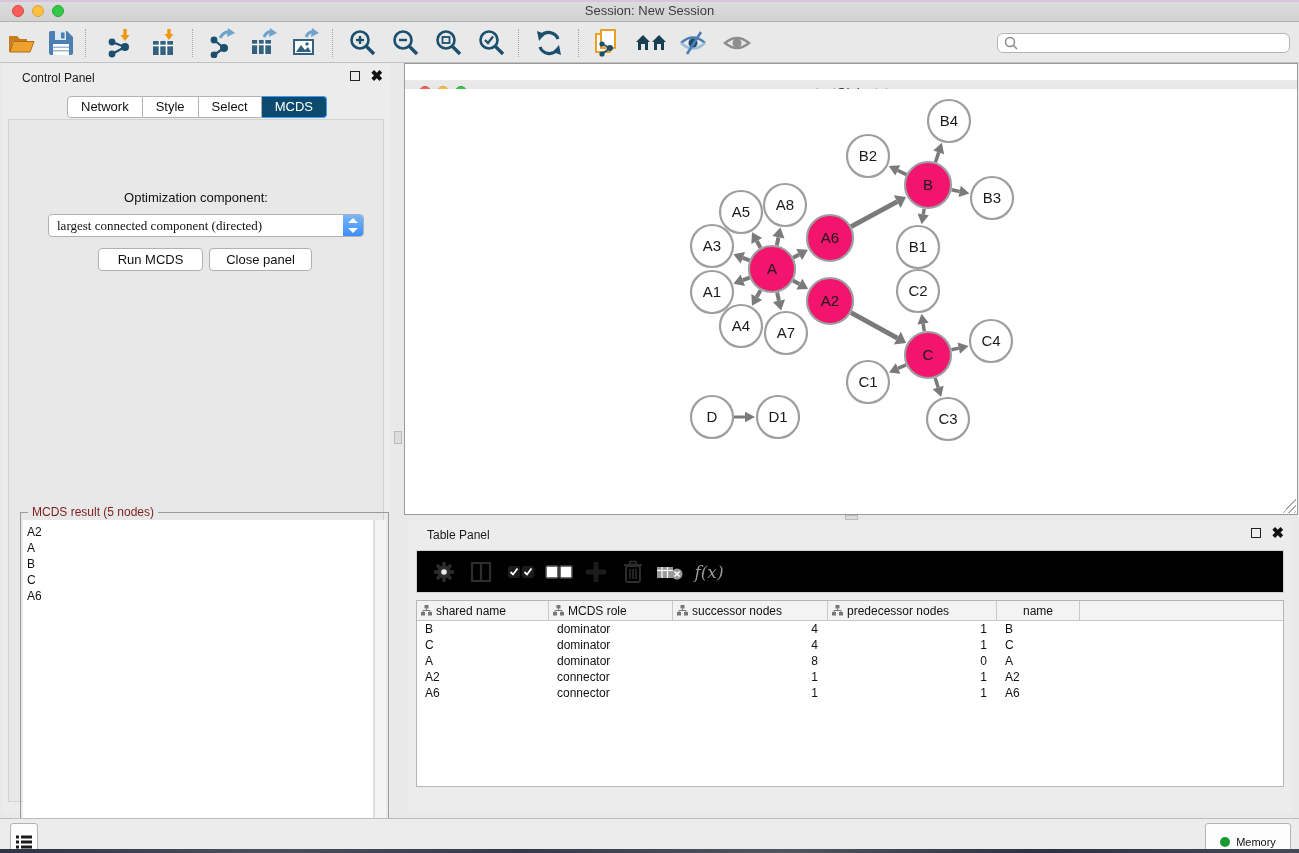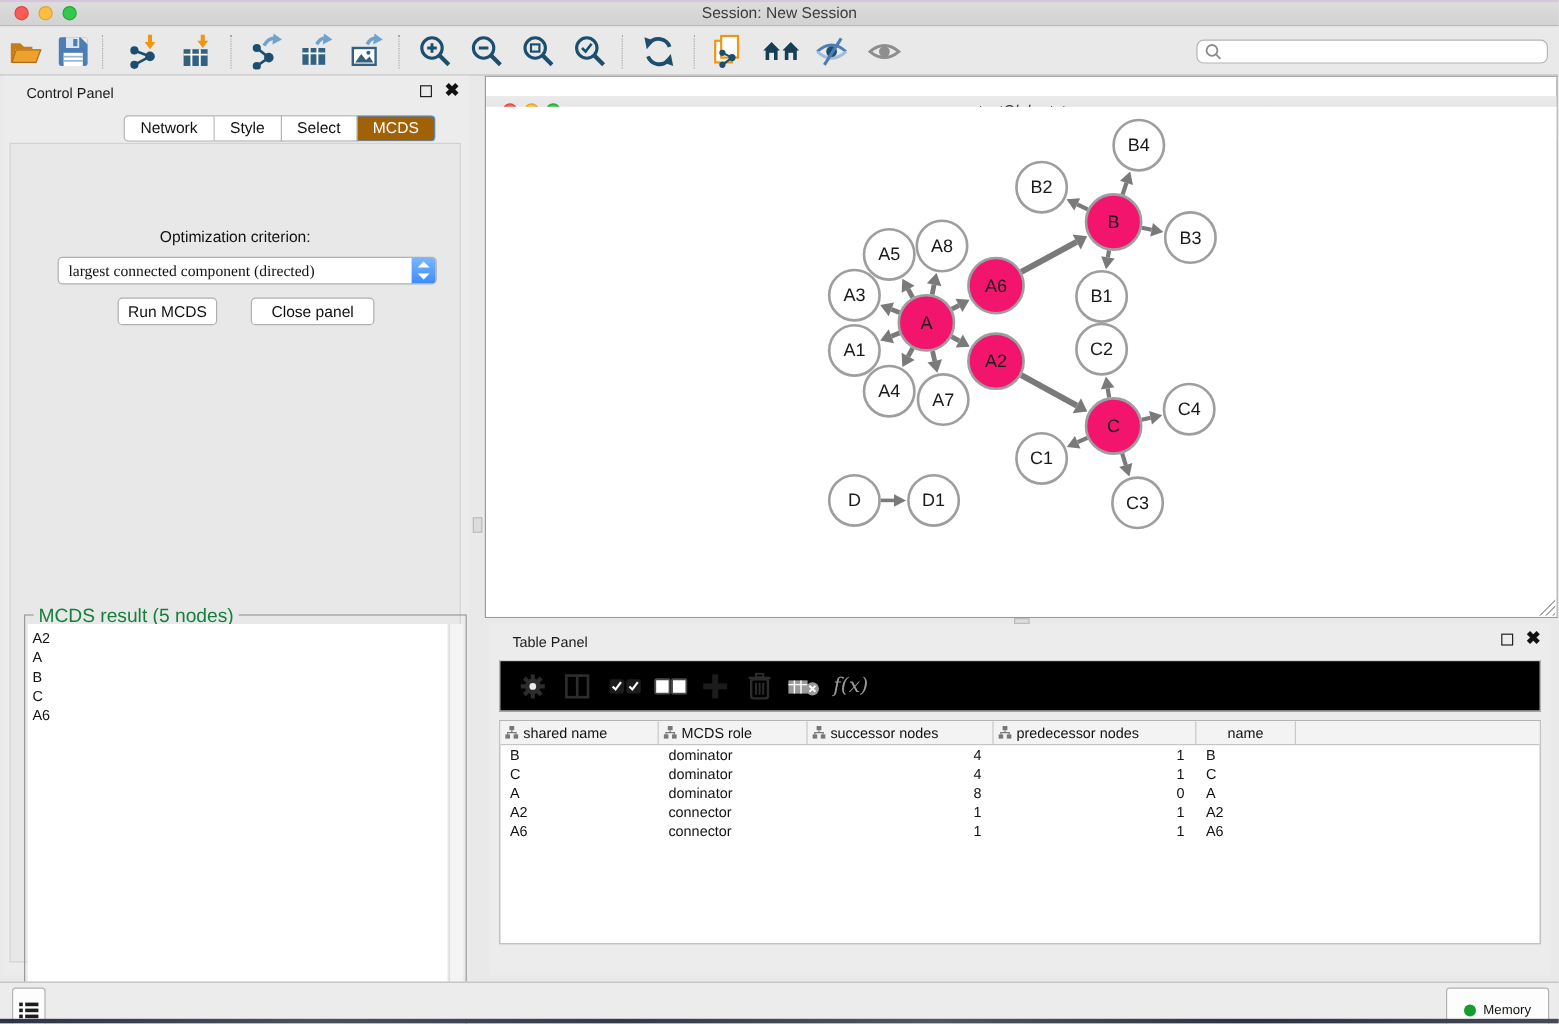--- a/index.html
+++ b/index.html
@@ -36,48 +36,48 @@
   .panel-title { position:absolute; left:19px; top:8px; font-size:12px; color:#1a1a1a; }
   .pn-btns { position:absolute; right:8px; top:8px; display:flex; gap:10px; align-items:center; }
   .float-ic { width:10px; height:10px; border:1.5px solid #222; display:inline-block; cursor:pointer; }
   .close-ic { font-size:15px; font-weight:bold; color:#111; line-height:10px; cursor:pointer; }
 
   .seg-tabs { position:absolute; display:flex; }
   .seg-tab { height:22px; line-height:20px; padding:0 13px; font-size:13px; color:#111;
     background:#fff; border:1px solid #b3b3b3; border-left-width:0; cursor:pointer; }
   .seg-tab:first-child { border-left-width:1px; border-radius:4px 0 0 4px; }
   .seg-tab:last-child { border-radius:0 4px 4px 0; }
-  .seg-tab.active { background:#a16207; border-color:#3e9bfd; color:#fff; }
-  #cp-tabs { top:33px; left:50%; transform:translateX(-50%);margin-left:36px; }
+  .seg-tab.active { background:#0c4a6e; border-color:#3e9bfd; color:#fff; }
+  #cp-tabs { top:33px; left:50%; transform:translateX(-50%); }
 
   .cp-content { position:absolute; left:5px; top:56px; width:376px; height:683px;
     background:#e8e8e8; border:1px solid #d2d2d2; }
   .crit-label { position:absolute; top:70px; left:0; width:100%; text-align:center;
     font-size:13px; color:#111; }
   .dropdown { position:absolute; left:39px; top:94px; width:316px; height:23px;
     background:#fff; border:1px solid #b0b0b0; border-radius:4px; cursor:pointer;
     display:flex; align-items:center; }
   .dropdown .dd-text { flex:1; font-size:13px; color:#111; padding-left:8px;
     white-space:nowrap; overflow:hidden;font-family:Liberation Serif, serif; }
   .dd-stepper { width:20px; height:21px; border-radius:0 3px 3px 0;
     background:linear-gradient(#79b6fc,#3d8df8); position:relative; }
   .dd-stepper::before, .dd-stepper::after { content:""; position:absolute; left:5px;
     border-left:5px solid transparent; border-right:5px solid transparent; }
   .dd-stepper::before { top:3px; border-bottom:5px solid #fff; }
   .dd-stepper::after { bottom:3px; border-top:5px solid #fff; }
   .cp-btn { position:absolute; top:128px; height:23px; background:#fff;
     border:1px solid #b0b0b0; border-radius:4px; font-size:13px; color:#111;
     font-family:"Liberation Sans",sans-serif; cursor:pointer; }
-  #btn-run { left:89px; width:83px; }
+  #btn-run { left:89px; width:105px; }
   #btn-close { left:200px; width:103px; }
 
   .groupbox { position:absolute; left:11px; top:392px; width:369px; height:346px;
     border:1px solid #9a9a9a; }
   .groupbox-title { position:absolute; left:7px; top:-8px; background:#e8e8e8;
-    padding:0 4px; font-size:16px; color:#15803d; }
+    padding:0 4px; font-size:12px; color:#7f1d1d; }
   .mcds-list { position:absolute; left:2px; top:7px; right:14px; bottom:8px;
     background:#fff; border-right:1px solid #e0e0e0; padding:4px 0 0 4px; }
   .mcds-scroll { position:absolute; top:7px; right:2px; bottom:8px; width:12px;
     background:#f4f4f4; border-left:1px solid #ddd; }
   .mcds-hscroll { position:absolute; left:2px; right:14px; bottom:2px; height:6px; background:#f4f4f4; }
   .list-item { font-size:12px; color:#111; line-height:16px; cursor:default; }
 
   
   .net-window { position:absolute; left:404px; top:63px; width:894px; height:452px;
     border:1px solid #9a9a9a; background:#fff; }
@@ -318,21 +318,21 @@
     <span class="float-ic"></span>
     <span class="close-ic">✖</span>
   </div>
   <div class="seg-tabs" id="cp-tabs">
       <div class="seg-tab">Network</div>
       <div class="seg-tab">Style</div>
       <div class="seg-tab">Select</div>
       <div class="seg-tab active">MCDS</div>
     </div>
   <div class="cp-content">
-    <div class="crit-label">Optimization criterion:</div>
+    <div class="crit-label">Optimization component:</div>
     <div class="dropdown">
       <span class="dd-text">largest connected component (directed)</span>
       <span class="dd-stepper"></span>
     </div>
     <button class="cp-btn" id="btn-run">Run MCDS</button>
     <button class="cp-btn" id="btn-close">Close panel</button>
     <div class="groupbox">
       <span class="groupbox-title">MCDS result (5 nodes)</span>
       <div class="mcds-list" id="mcds-list">
           <div class="list-item">A2</div>

